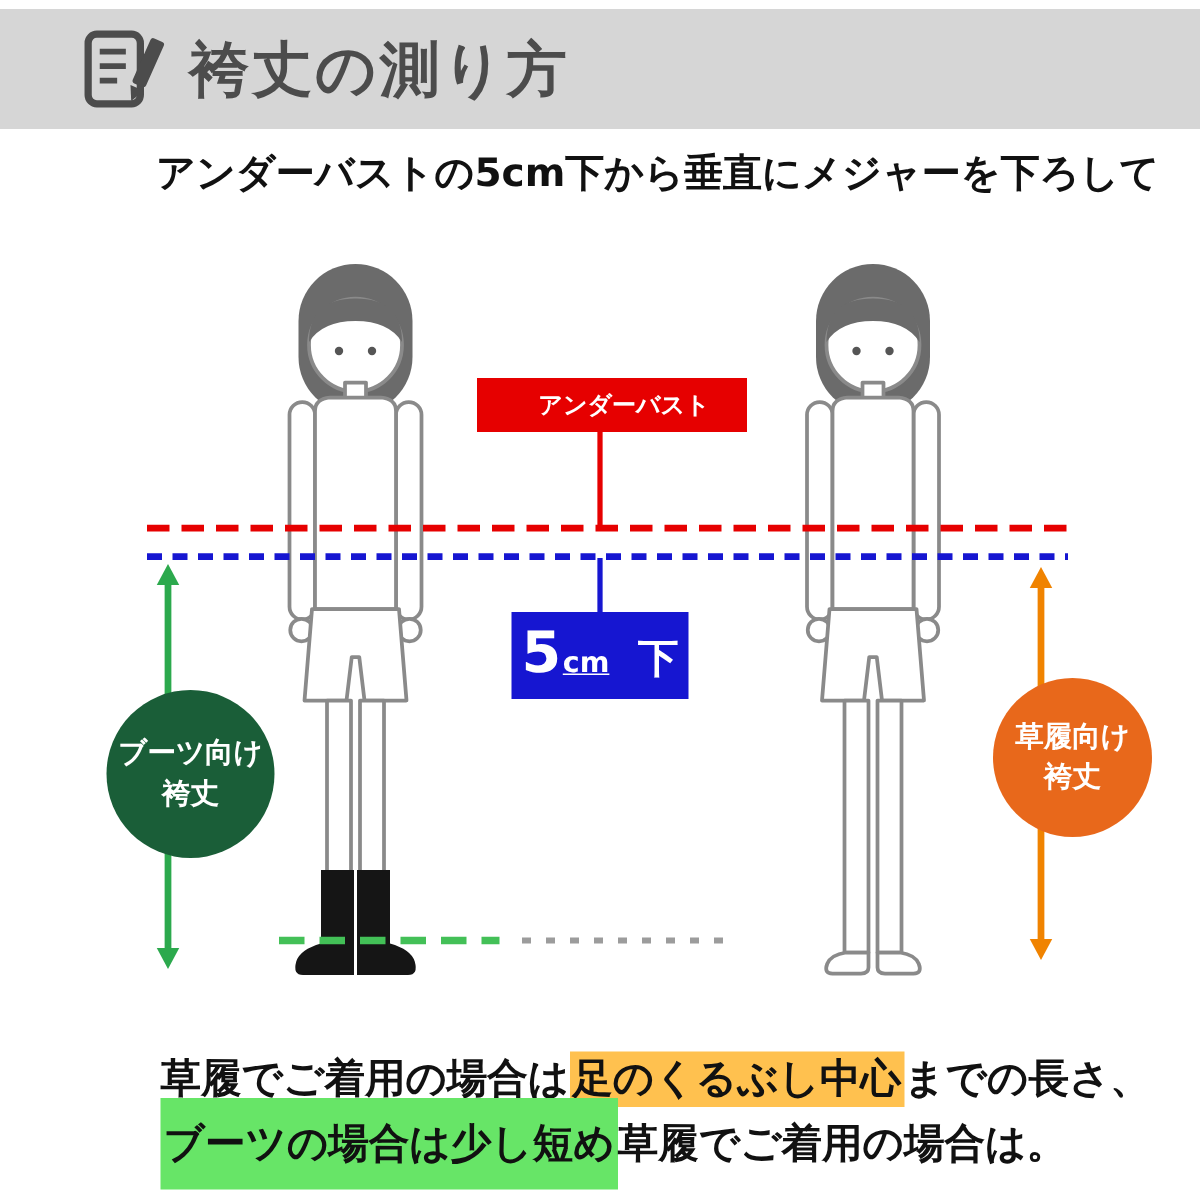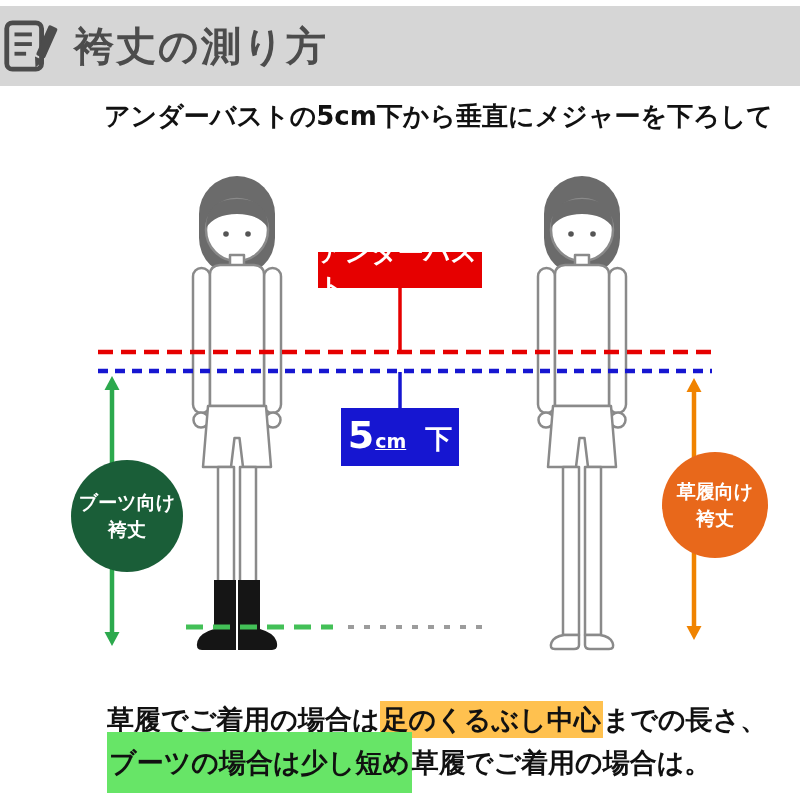--- a/index.html
+++ b/index.html
@@ -4,36 +4,36 @@
 <style>
   html,body {margin:0; padding:0; background:#fff;}
   .canvas {
     position:relative; width:800px; height:800px; background:#fff;
     font-family:"DejaVu Sans","Liberation Sans",sans-serif; overflow:hidden;
   }
   
   .header-band {
     position:absolute; left:0; top:6px; width:800px; height:80px;
     background:#d6d6d6; display:flex; align-items:center; gap:16px;
-    box-sizing:border-box;
+    padding-left:52px; box-sizing:border-box;
   }
   .header-title {font-size:40px; font-weight:bold; color:#4c4c4c; letter-spacing:2px;}
   
   .intro {
     position:absolute; left:60px; top:96px; font-size:26px; font-weight:bold;
     color:#111; line-height:40px; white-space:nowrap;margin-left:44px;
   }
   
   .diagram-svg {position:absolute; left:0; top:0;}
   
   .label-box {
     position:absolute; color:#fff; font-weight:bold;
     display:flex; align-items:center; justify-content:center;
   }
-  .underbust-box {left:318px; top:252px; width:164px; height:36px; background:#e60000; font-size:26px;}
+  .underbust-box {left:318px; top:252px; width:164px; height:36px; background:#e60000; font-size:16px;padding-left:16px;}
   .below-box {left:341px; top:408px; width:118px; height:58px; background:#1616d1; align-items:baseline; padding-top:8px; box-sizing:border-box;}
   .below-box .num {font-size:38px; line-height:1;}
   .below-box .unit {font-size:19px; margin:0 19px 0 1px; line-height:1;text-decoration:underline;}
   .below-box .txt {font-size:27px; line-height:1;}
   
   .circle-label {
     position:absolute; border-radius:50%; color:#fff; font-weight:bold;
     display:flex; flex-direction:column; align-items:center; justify-content:center;
     text-align:center; line-height:1.4; font-size:19px;margin-left:17px;
   }

